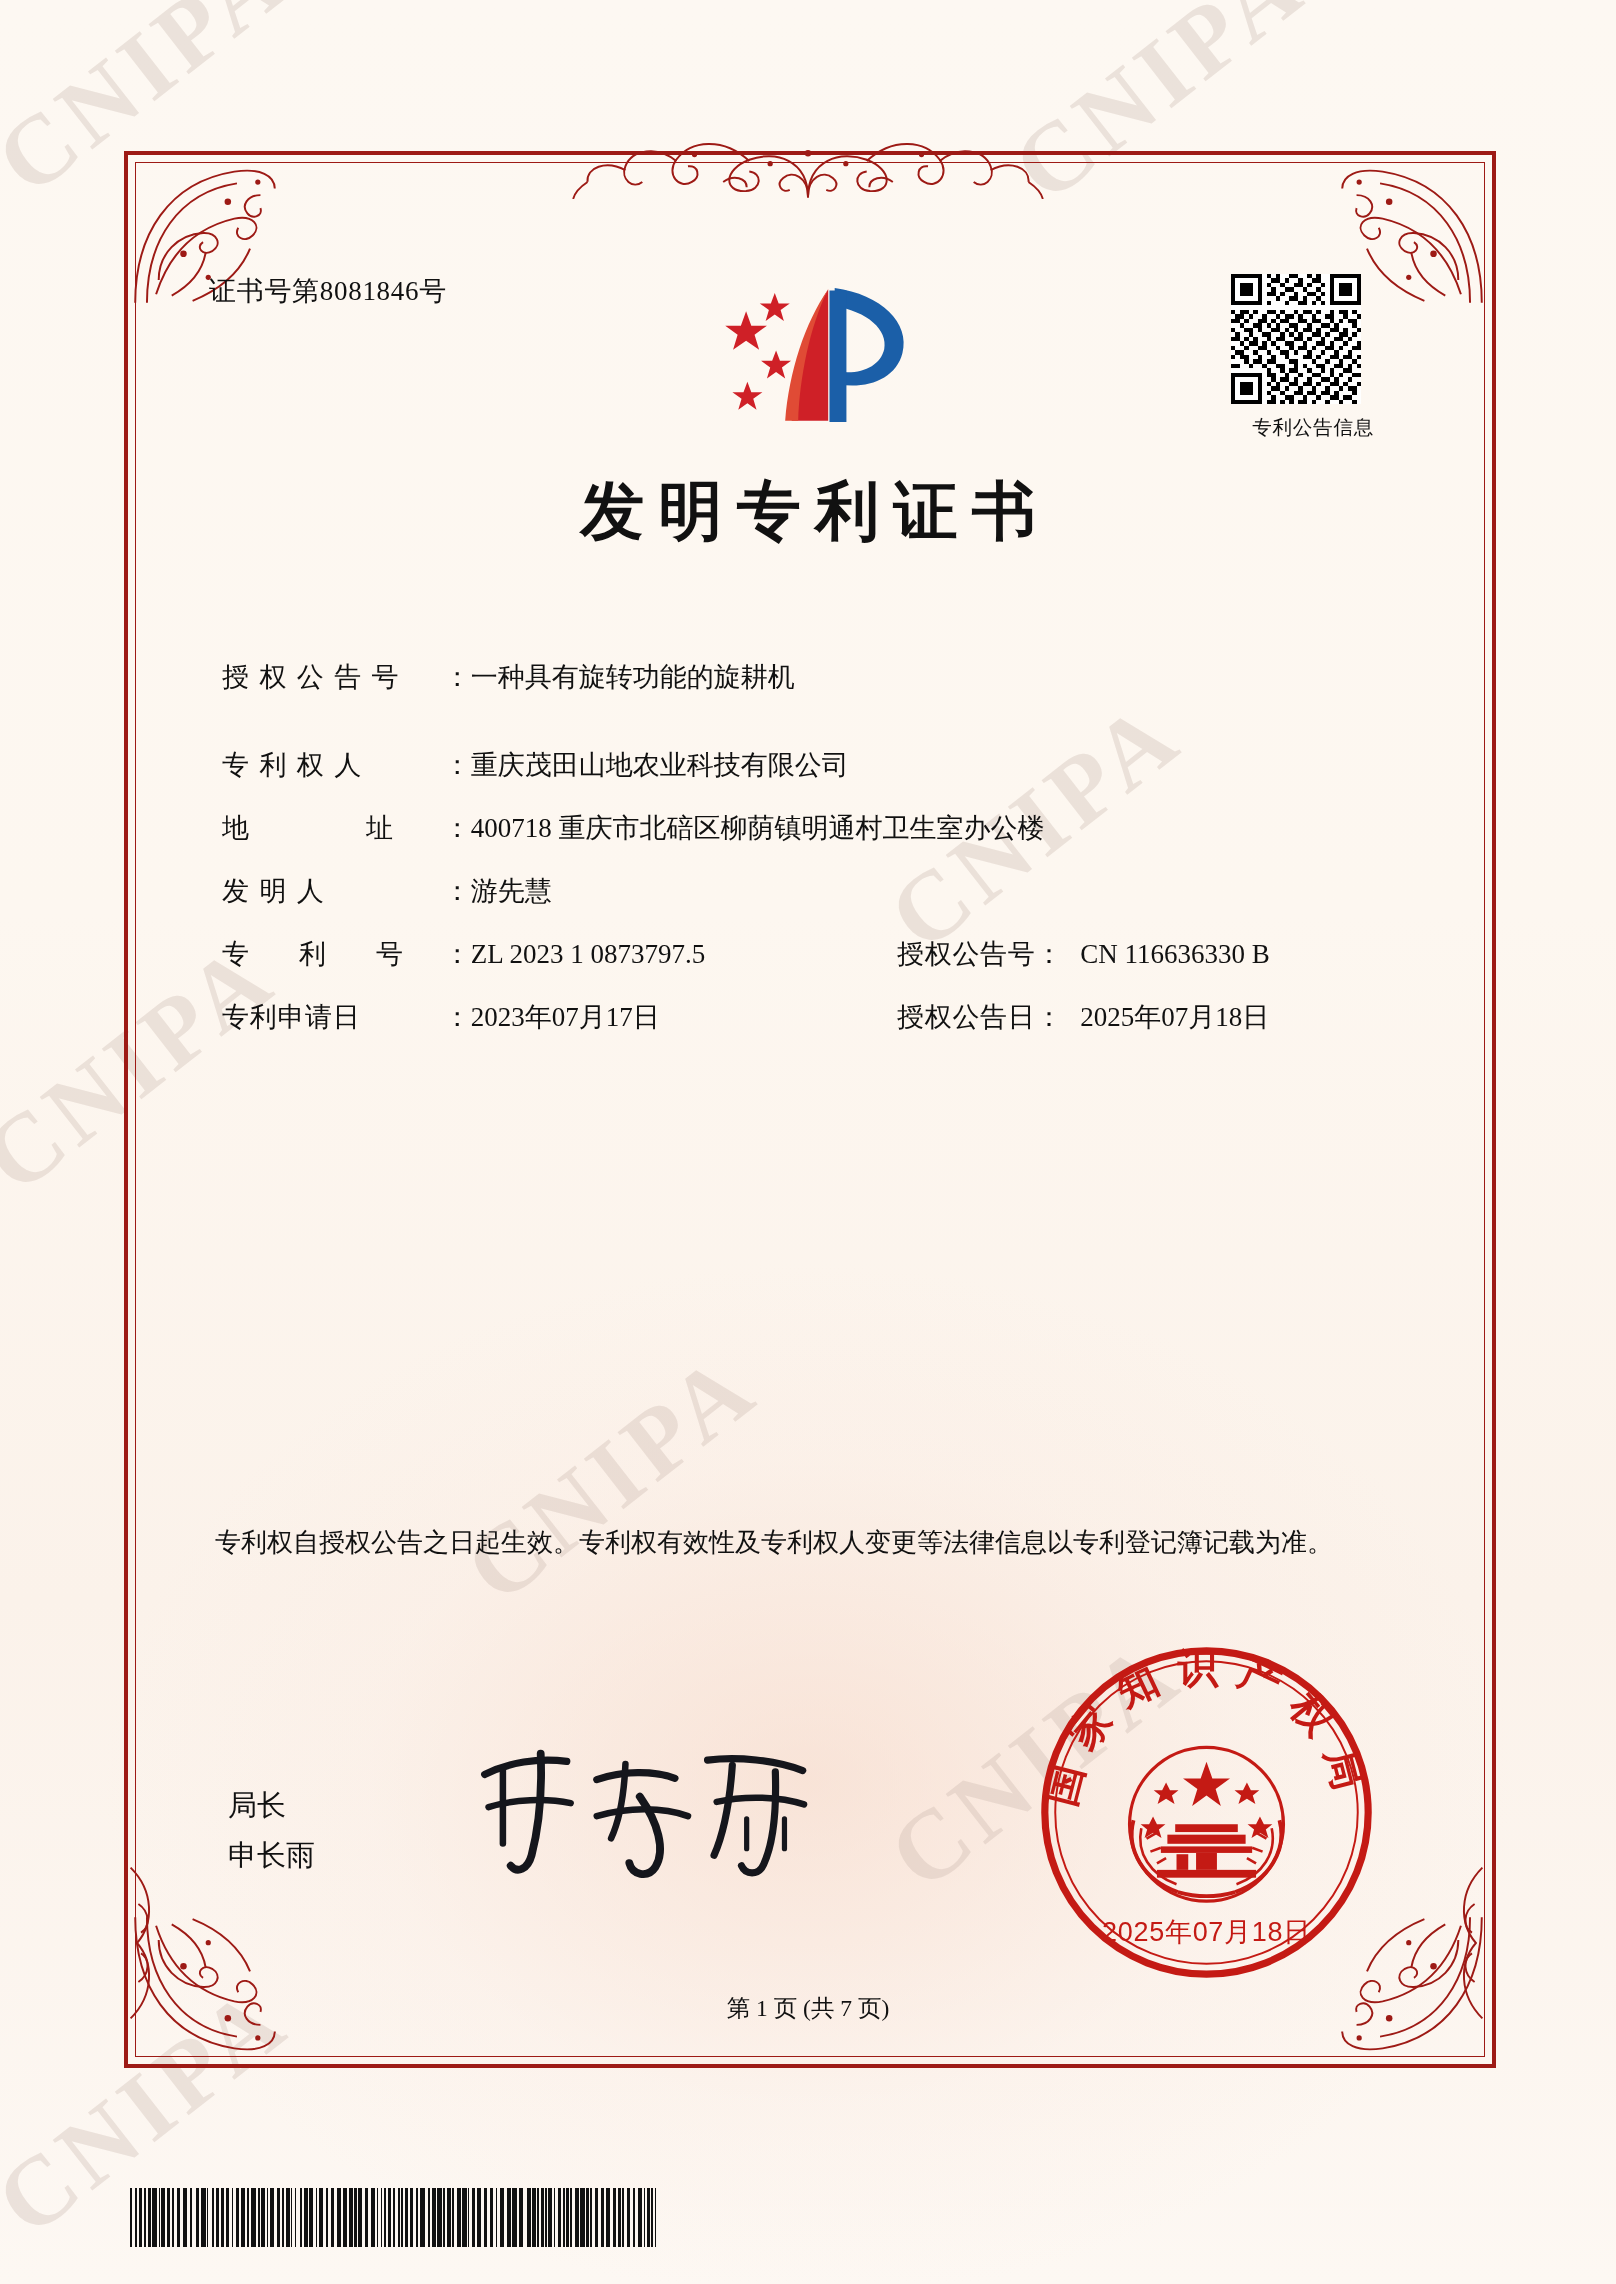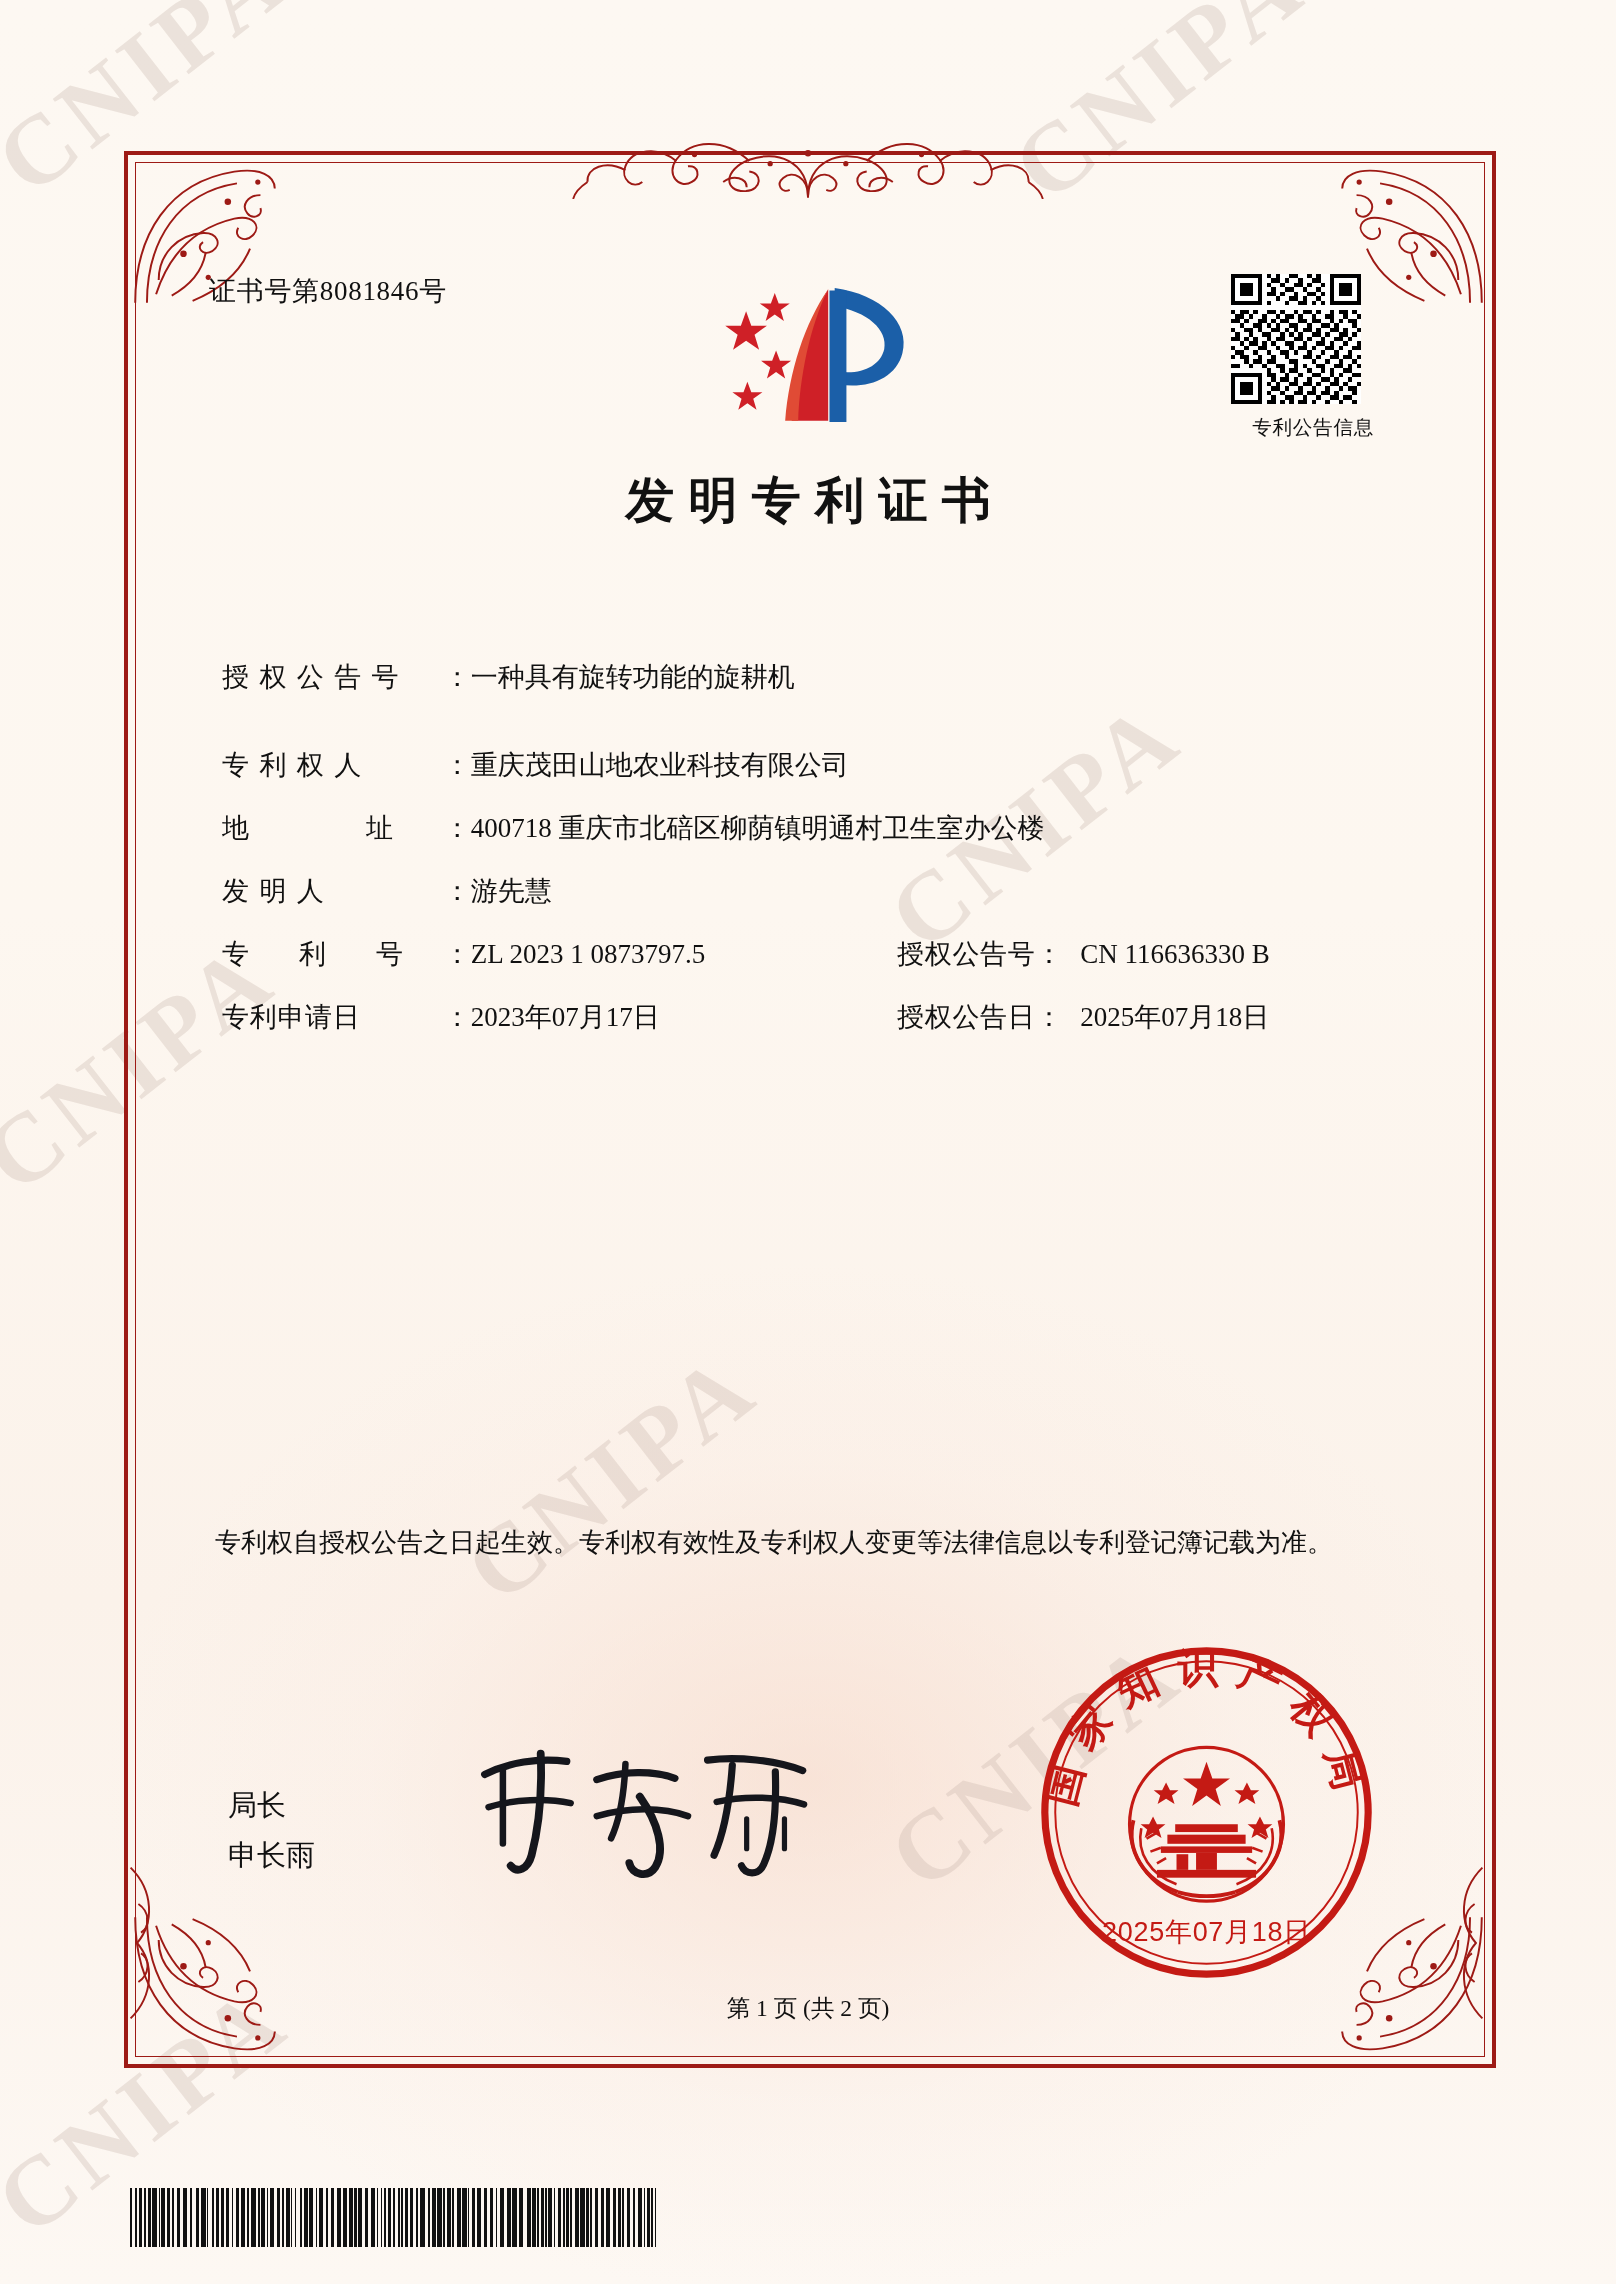--- a/index.html
+++ b/index.html
@@ -123,21 +123,21 @@
     letter-spacing: 0.7px;
   }
 
   
   #main-title {
     position: absolute;
     left: 0; right: 14px; top: 468px;
     text-align: center;
     font-family: "DejaVu Serif", "Liberation Serif", serif;
     font-weight: bold;
-    font-size: 49px;
+    font-size: 64px;
     letter-spacing: 14.3px;
     color: #111;
     text-indent: 14.3px;
     padding-left: 14px;
   }
 
   
   #fields {
     position: absolute;
     left: 222px; top: 659px;
@@ -754,21 +754,21 @@
           <path d="M-100 6 C -108 44, -86 78, -46 92"></path>
           <path d="M100 6 C 108 44, 86 78, 46 92"></path>
           <path d="M-92 22 L -78 14 M -86 42 L -70 36 M -76 60 L -62 52"></path>
           <path d="M92 22 L 78 14 M 86 42 L 70 36 M 76 60 L 62 52"></path>
         </g>
       </g>
     </svg>
   </div>
   <div id="seal-date">2025年07月18日</div>
 
-  <div id="page-footer">第 1 页 (共 2 页)</div>
+  <div id="page-footer">第 1 页 (共 7 页)</div>
 
   <div id="barcode">
       <i style="width:2.6px"></i>
       <i style="width:3.3px;background:transparent"></i>
       <i style="width:2.6px"></i>
       <i style="width:2px;background:transparent"></i>
       <i style="width:3.3px"></i>
       <i style="width:3.3px;background:transparent"></i>
       <i style="width:2px"></i>
       <i style="width:2px;background:transparent"></i>

